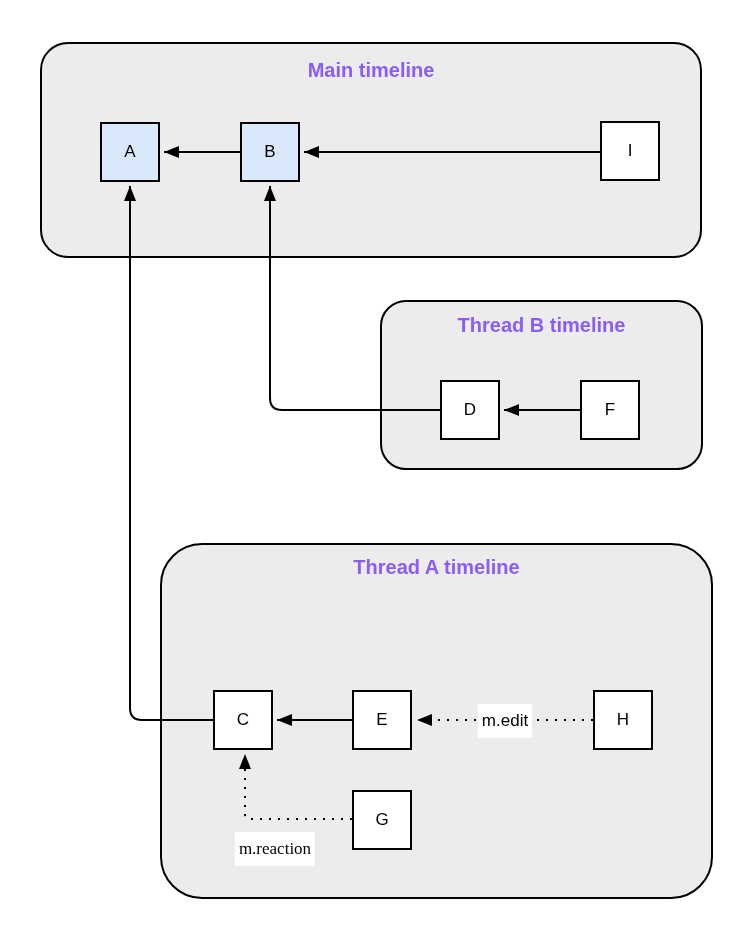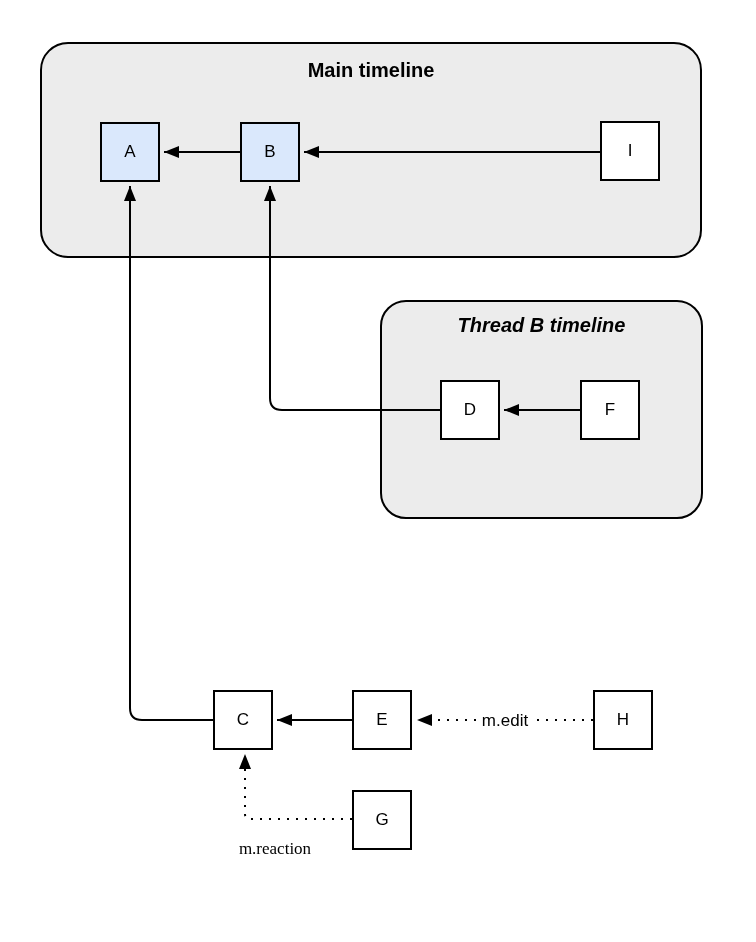--- a/index.html
+++ b/index.html
@@ -16,25 +16,25 @@
     background: #ececec;
     border: 2px solid #000000;
     box-sizing: border-box;
   }
   .group-title {
     position: absolute;
     left: 0; right: 0;
     text-align: center;
     font-weight: bold;
     font-size: 20px;
-    color: #000000;
+    color: #8b5cf6;
   }
   #group-main    { left: 40px;  top: 42px;  width: 662px; height: 216px; border-radius: 28px; }
   #group-main .group-title    { top: 15px; }
-  #group-thread-b{ left: 380px; top: 300px; width: 323px; height: 219px; border-radius: 26px; font-style: italic; }
+  #group-thread-b{ left: 380px; top: 300px; width: 323px; height: 170px; border-radius: 26px; }
   #group-thread-b .group-title{ top: 12px; }
   #group-thread-a{ left: 160px; top: 543px; width: 553px; height: 356px; border-radius: 42px; }
   #group-thread-a .group-title{ top: 11px; }
 
   .node {
     position: absolute;
     width: 60px; height: 60px;
     box-sizing: border-box;
     border: 2px solid #000000;
     background: #ffffff;
@@ -85,20 +85,23 @@
 <body>
 
 <div id="canvas">
 
   <div class="group" id="group-main">
     <div class="group-title">Main timeline</div>
   </div>
   <div class="group" id="group-thread-b">
     <div class="group-title">Thread B timeline</div>
   </div>
+  <div class="group" id="group-thread-a">
+    <div class="group-title">Thread A timeline</div>
+  </div>
 
   <svg id="edge-layer" viewBox="0 0 756 942" xmlns="http://www.w3.org/2000/svg">
     <defs>
       <marker id="arrow" markerUnits="userSpaceOnUse" markerWidth="16" markerHeight="12" refX="15" refY="6" orient="auto">
         <path d="M0,0 L15,6 L0,12 Z" fill="#000000"></path>
       </marker>
     </defs>
     <path class="edge" d="M 240,152 L 164,152" marker-end="url(#arrow)"></path>
     <path class="edge" d="M 600,152 L 304,152" marker-end="url(#arrow)"></path>
     <path class="edge" d="M 580,410 L 504,410" marker-end="url(#arrow)"></path>

